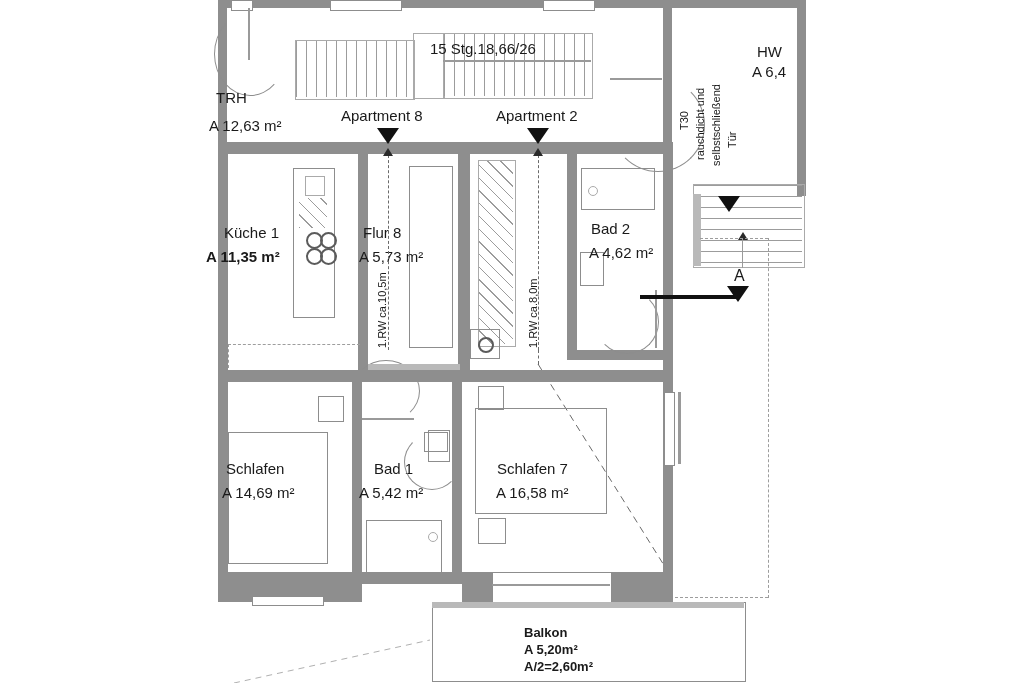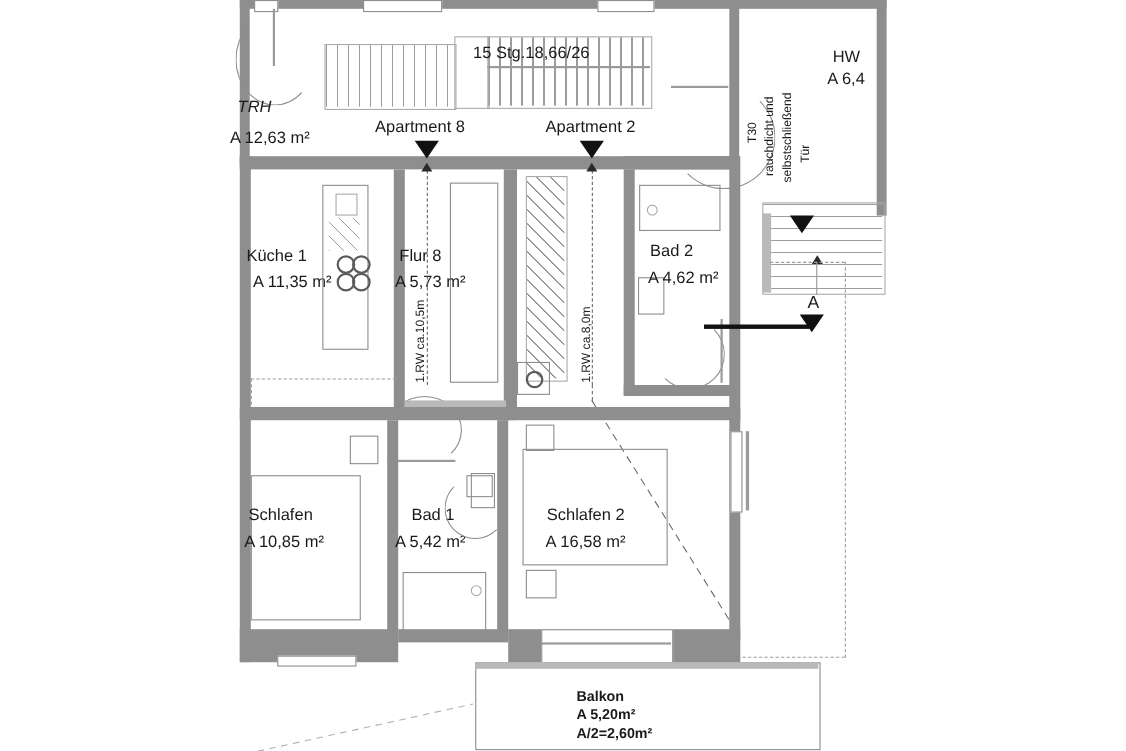--- a/index.html
+++ b/index.html
@@ -156,21 +156,21 @@
     <div class="outline-thin" style="left:413px;top:33px;width:30px;height:64px;"></div>
     <div class="outline-thin" style="left:443px;top:33px;width:148px;height:64px;"></div>
     <div class="hatch" style="left:444px;top:34px;width:146px;height:62px;"></div>
     <div class="thin" style="left:443px;top:60px;width:148px;height:2px;"></div>
 
     <div class="lbl" style="left:430px;top:40px;">15 Stg.18,66/26</div>
 
     <div class="door-arc" style="left:214px;top:12px;width:70px;height:82px;border-color:#8d8d8d;border-top-color:transparent;border-right-color:transparent;"></div>
     <div class="thin" style="left:248px;top:8px;width:2px;height:52px;"></div>
 
-    <div class="lbl" style="left:216px;top:89px;font-style:italic;">TRH</div>
+    <div class="lbl" style="left:216px;top:89px;">TRH</div>
     <div class="lbl" style="left:209px;top:117px;">A 12,63 m²</div>
 
     <div class="lbl" style="left:757px;top:43px;">HW</div>
     <div class="lbl" style="left:752px;top:63px;">A 6,4</div>
 
     <div class="door-arc" style="left:611px;top:78px;width:92px;height:92px;border-color:#8d8d8d;border-top-color:transparent;border-left-color:transparent;"></div>
     <div class="thin" style="left:610px;top:78px;width:52px;height:2px;"></div>
 
     <div class="vert small" style="left:678px;top:130px;">T30</div>
     <div class="vert small" style="left:694px;top:160px;">rauchdicht und</div>
@@ -182,21 +182,21 @@
 
     <div class="tri-down" style="left:377px;top:128px;"></div>
     <div class="tri-down" style="left:527px;top:128px;"></div>
     <div class="lbl" style="left:341px;top:107px;">Apartment 8</div>
     <div class="lbl" style="left:496px;top:107px;">Apartment 2</div>
 
     <div class="wall" style="left:218px;top:142px;width:10px;height:460px;"></div>
 
     <div class="wall" style="left:358px;top:154px;width:10px;height:216px;"></div>
     <div class="lbl" style="left:224px;top:224px;">Küche 1</div>
-    <div class="lbl" style="left:230px;top:248px;">A 11,35 m²</div>
+    <div class="lbl" style="left:206px;top:248px;font-weight:bold;">A 11,35 m²</div>
 
     <div class="outline" style="left:293px;top:168px;width:40px;height:148px;"></div>
     <div class="outline-thin" style="left:305px;top:176px;width:18px;height:18px;"></div>
     <div class="hatch-d" style="left:299px;top:198px;width:28px;height:30px;"></div>
     <div class="circle" style="left:306px;top:232px;width:13px;height:13px;"></div>
     <div class="circle" style="left:320px;top:232px;width:13px;height:13px;"></div>
     <div class="circle" style="left:306px;top:248px;width:13px;height:13px;"></div>
     <div class="circle" style="left:320px;top:248px;width:13px;height:13px;"></div>
     <div class="dash-gray-h" style="left:228px;top:344px;width:132px;"></div>
     <div class="dash-gray-v" style="left:228px;top:344px;height:24px;"></div>
@@ -259,35 +259,35 @@
     <div class="dash-gray-h" style="left:560px;top:597px;width:208px;"></div>
 
     <div class="wall" style="left:218px;top:370px;width:250px;height:12px;"></div>
     <div class="wall" style="left:458px;top:370px;width:215px;height:12px;"></div>
     <div class="wall-light" style="left:368px;top:364px;width:92px;height:6px;"></div>
 
     <div class="wall" style="left:352px;top:382px;width:10px;height:200px;"></div>
     <div class="outline" style="left:228px;top:432px;width:98px;height:130px;"></div>
     <div class="outline" style="left:318px;top:396px;width:24px;height:24px;"></div>
     <div class="lbl" style="left:226px;top:460px;">Schlafen</div>
-    <div class="lbl" style="left:222px;top:484px;">A 10,85 m²</div>
+    <div class="lbl" style="left:222px;top:484px;">A 14,69 m²</div>
 
     <div class="wall" style="left:452px;top:382px;width:10px;height:200px;"></div>
     <div class="outline" style="left:366px;top:520px;width:74px;height:58px;"></div>
     <div class="outline-thin" style="left:428px;top:532px;width:8px;height:8px;border-radius:50%;"></div>
     <div class="outline" style="left:428px;top:430px;width:20px;height:30px;"></div>
     <div class="outline" style="left:424px;top:432px;width:22px;height:18px;"></div>
     <div class="lbl" style="left:362px;top:460px;margin-left:12px;">Bad 1</div>
     <div class="lbl" style="left:359px;top:484px;">A 5,42 m²</div>
     <div class="door-arc" style="left:404px;top:434px;width:54px;height:54px;border-color:#8d8d8d;border-top-color:transparent;border-right-color:transparent;"></div>
 
     <div class="outline" style="left:475px;top:408px;width:130px;height:104px;"></div>
     <div class="outline" style="left:478px;top:386px;width:24px;height:22px;"></div>
     <div class="outline" style="left:478px;top:518px;width:26px;height:24px;"></div>
-    <div class="lbl" style="left:497px;top:460px;">Schlafen 2</div>
+    <div class="lbl" style="left:497px;top:460px;">Schlafen 7</div>
     <div class="lbl" style="left:496px;top:484px;">A 16,58 m²</div>
 
     <div class="wall" style="left:218px;top:572px;width:144px;height:30px;"></div>
     <div class="wall" style="left:362px;top:572px;width:100px;height:12px;"></div>
     <div class="wall" style="left:462px;top:572px;width:211px;height:30px;"></div>
     <div class="outline" style="left:492px;top:572px;width:118px;height:30px;background:#ffffff;"></div>
     <div class="thin" style="left:492px;top:584px;width:118px;height:2px;"></div>
     <div class="outline" style="left:252px;top:596px;width:70px;height:8px;background:#ffffff;"></div>
 
     <div class="outline" style="left:432px;top:602px;width:312px;height:78px;"></div>

